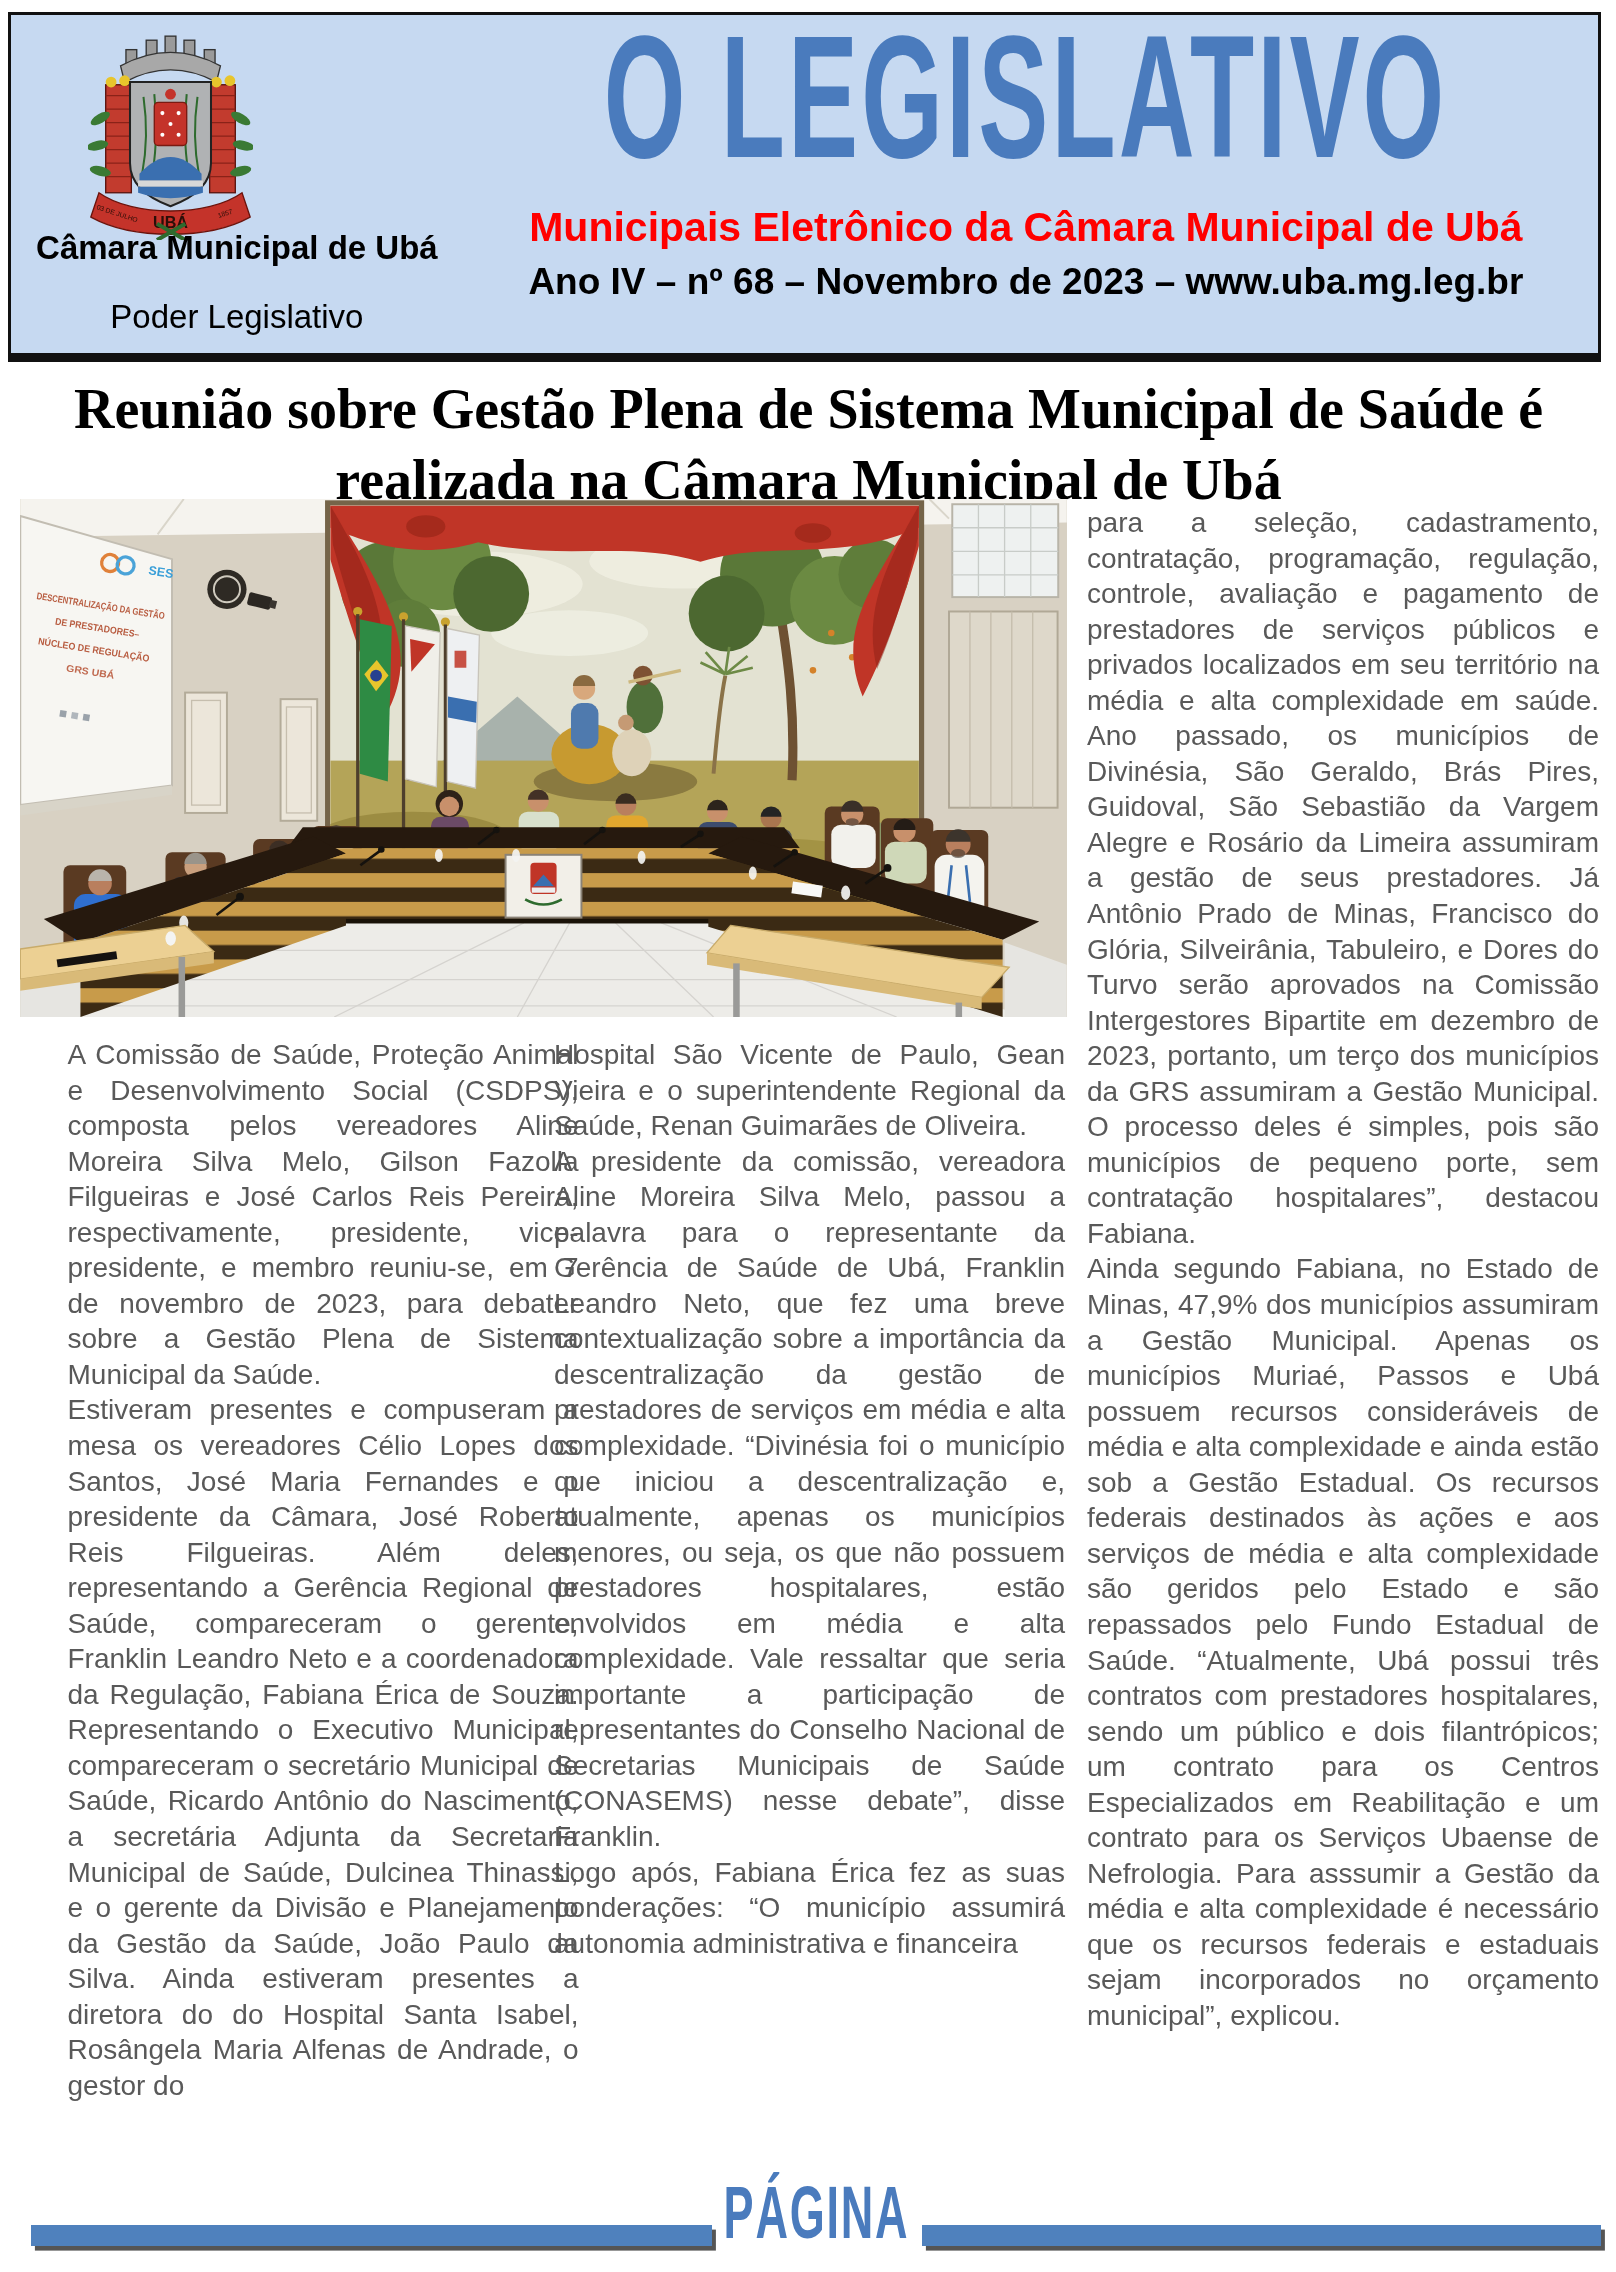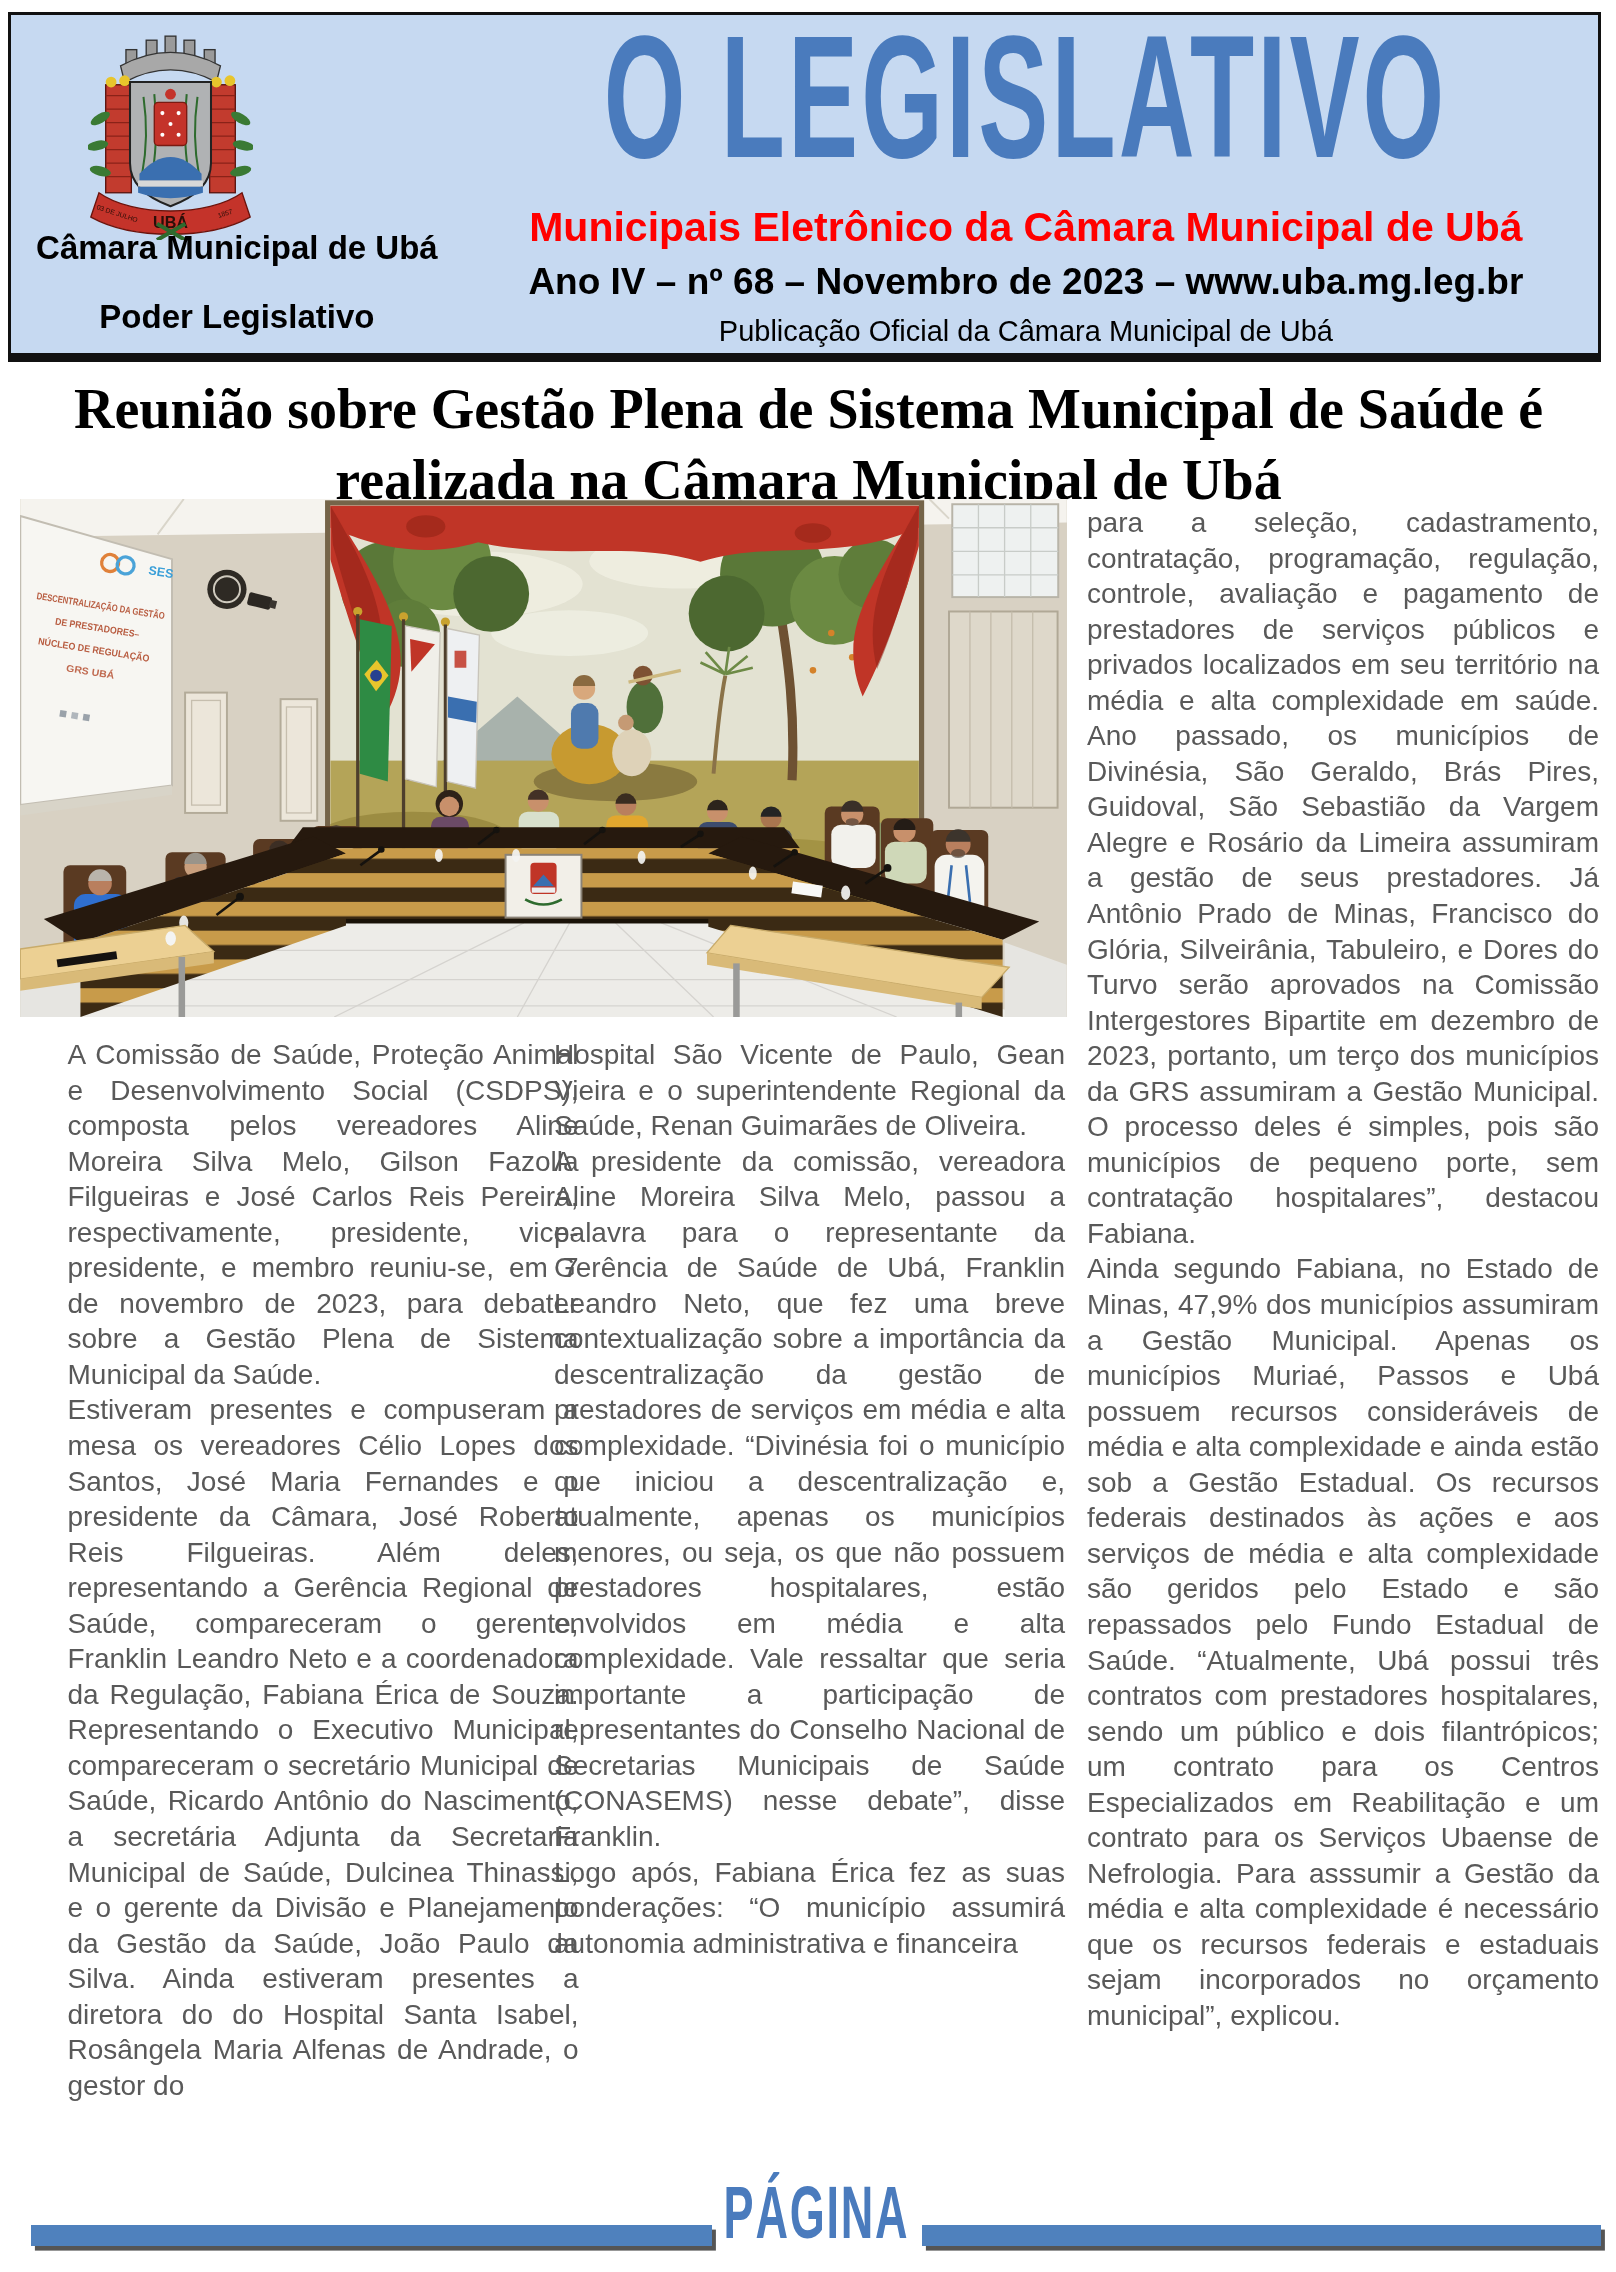--- a/index.html
+++ b/index.html
@@ -7,21 +7,21 @@
           font-family:"Liberation Sans", sans-serif; overflow:hidden; }
   .page * { box-sizing:border-box; }
 
   
   .header-box { position:absolute; left:7.9px; top:11.8px; width:1593px; height:350px;
                 background:#c6d9f1; border:3.3px solid #111; border-bottom-width:9.2px; }
   .crest-wrap { position:absolute; left:77px; top:9.2px; width:165px; height:216px; }
   .org-line1 { position:absolute; left:0; top:214px; width:452px; text-align:center;
                font-size:33px; font-weight:700; color:#000; }
   .org-line2 { position:absolute; left:0; top:283px; width:452px; text-align:center;
-               font-size:33px; font-weight:700; color:#000; }
+               font-size:33px; font-weight:400; color:#000; }
   .mast-wrap { position:absolute; left:452px; top:1.3px; width:1126px; height:189px;
                text-align:center; overflow:visible; }
   .mast-text { display:inline-block; font-weight:700; font-size:113px; color:#4a7bbd;
                letter-spacing:3.3px; white-space:nowrap; transform:scale(0.93,1.55);
                transform-origin:50% 28%; }
   .mast-sub  { position:absolute; left:452px; top:189px; width:1126px; text-align:center;
                color:#ff0000; font-weight:700; font-size:41px; white-space:nowrap; }
   .mast-edition { position:absolute; left:452px; top:246px; width:1126px; text-align:center;
                   color:#000; font-weight:700; font-size:37px; white-space:nowrap; }
   .mast-publication { position:absolute; left:452px; top:300px; width:1126px; text-align:center;
@@ -120,21 +120,20 @@
     </div>
 
     <div class="org-line1">Câmara Municipal de Ubá</div>
     <div class="org-line2">Poder Legislativo</div>
 
     <div class="mast-wrap">
       <span class="mast-text">O LEGISLATIVO</span>
     </div>
     <div class="mast-sub">Municipais Eletrônico da Câmara Municipal de Ubá</div>
     <div class="mast-edition">Ano IV – nº 68 – Novembro de 2023 – www.uba.mg.leg.br</div>
-    <div class="mast-publication">Publicação Oficial da Câmara Municipal de Ubá</div>
   </div>
 
   <div class="article-title">
     <div>Reunião sobre Gestão Plena de Sistema Municipal de Saúde é</div>
     <div>realizada na Câmara Municipal de Ubá</div>
   </div>
 
   <figure class="photo" style="margin:0">
     <svg width="1047" height="518" viewBox="0 0 1600 792">
       <defs>

